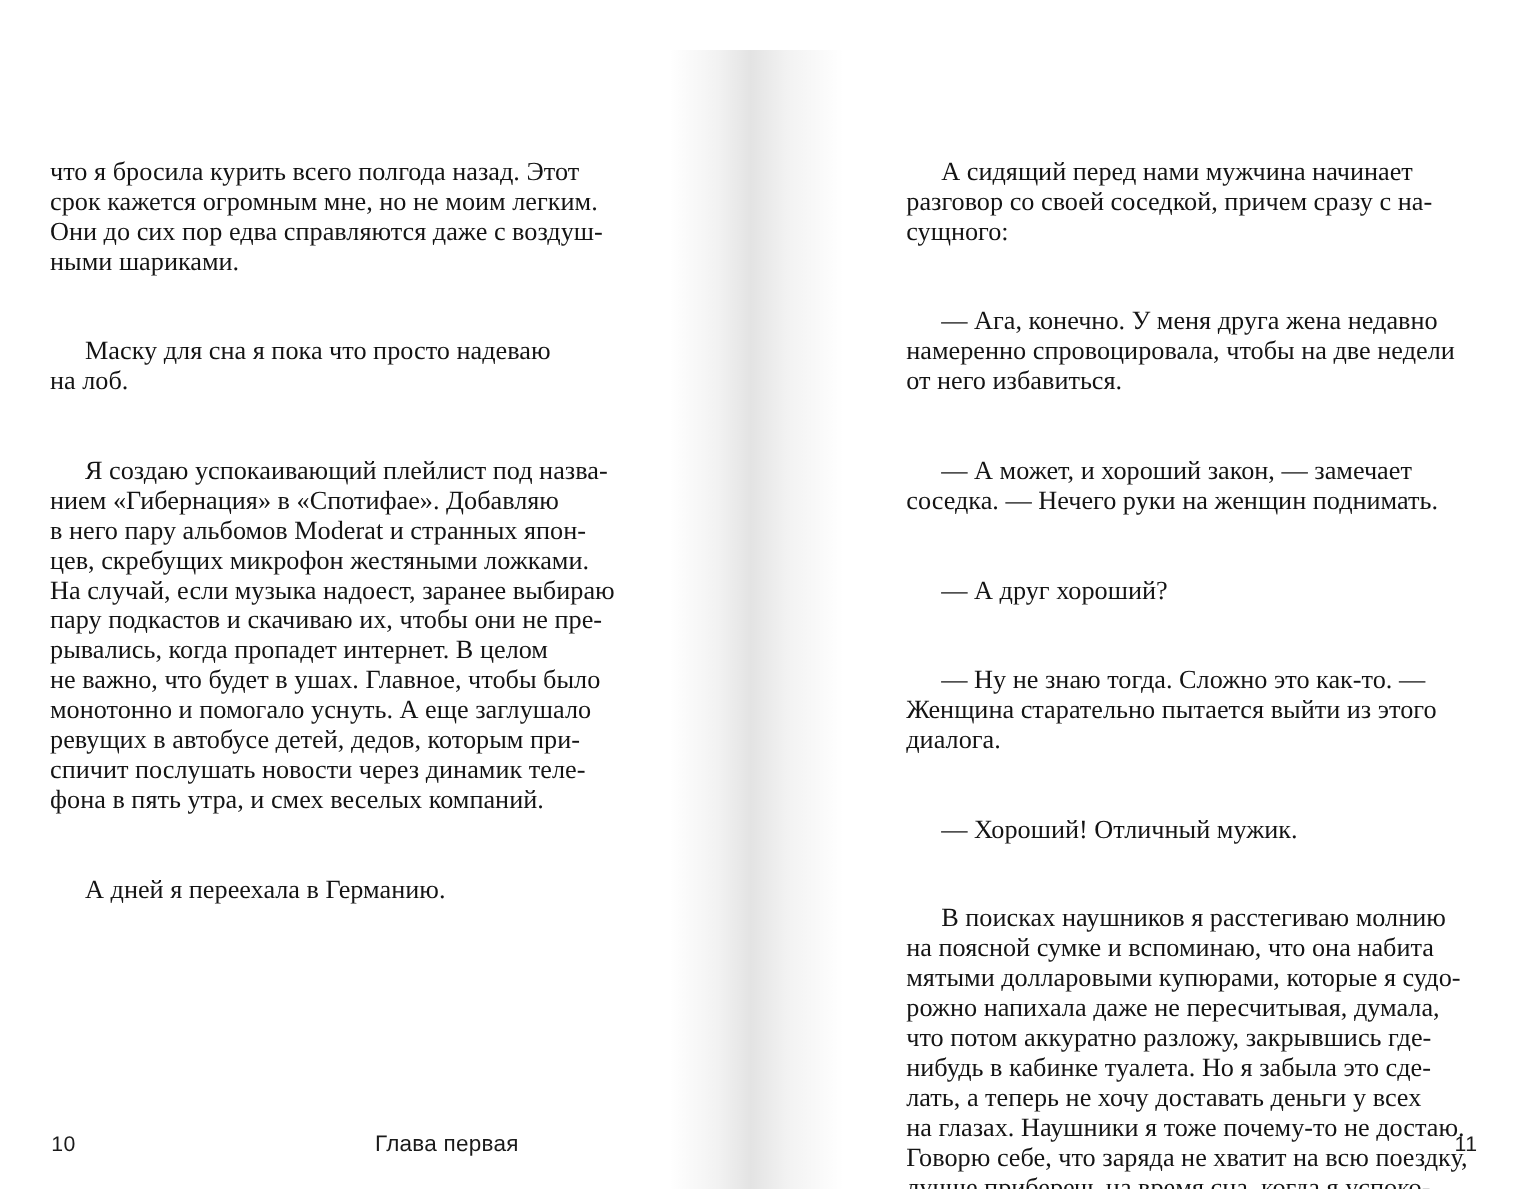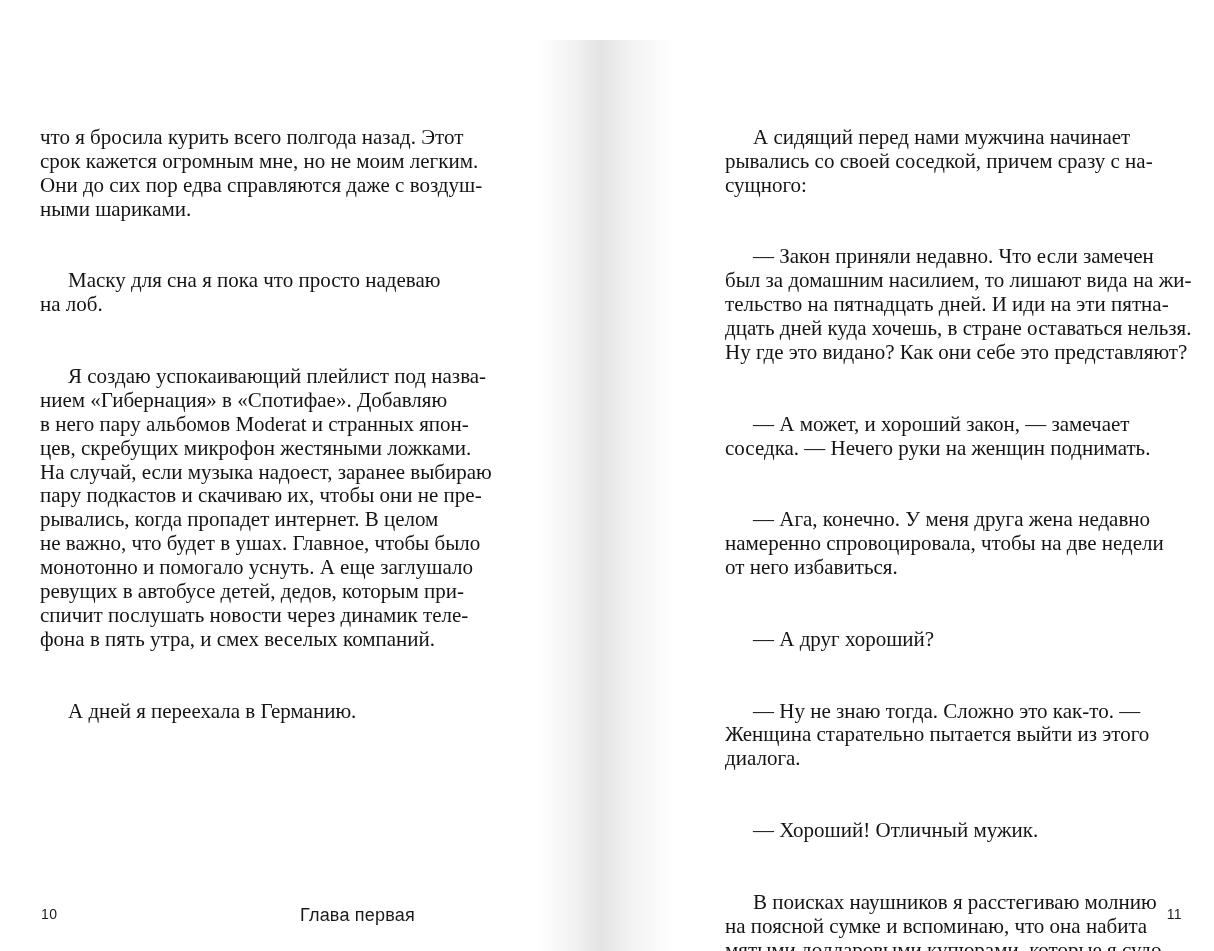--- a/index.html
+++ b/index.html
@@ -40,21 +40,21 @@
     letter-spacing: 0;
   }
   .page-text.left  { left: 40px;  width: 505px; }
   .page-text.right { left: 725px; width: 482px; }
   .page-text p { margin: 0; padding: 0; }
   .page-text p.indent { text-indent: 28px; }
   .folio {
     position: absolute;
     top: 866px;
     font-family: "Liberation Sans", "DejaVu Sans", sans-serif;
-    font-size: 14px;
+    font-size: 17px;
     font-weight: 500;
     letter-spacing: 0.4px;
     color: #1a1a1a;
   }
   .folio.left  { left: 41px; }
   .folio.right { right: 32px; }
   .running-title {
     position: absolute;
     top: 865px;
     left: 300px;
@@ -94,32 +94,27 @@
 спичит послушать новости через динамик теле-
 фона в пять утра, и смех веселых компаний.</p>
     <p class="indent">А дней я переехала в Германию.</p>
     
     
     
   </div>
 
   <div class="page-text right">
     <p class="indent">А сидящий перед нами мужчина начинает
-рывались со своей соседкой, причем сразу с на-
+разговор со своей соседкой, причем сразу с на-
 сущного:</p>
-    <p class="indent">— Закон приняли недавно. Что если замечен
-был за домашним насилием, то лишают вида на жи-
-тельство на пятнадцать дней. И иди на эти пятна-
-дцать дней куда хочешь, в стране оставаться нельзя.
-Ну где это видано? Как они себе это представляют?</p>
-    <p class="indent">— А может, и хороший закон, — замечает
-соседка. — Нечего руки на женщин поднимать.</p>
     <p class="indent">— Ага, конечно. У меня друга жена недавно
 намеренно спровоцировала, чтобы на две недели
 от него избавиться.</p>
+    <p class="indent">— А может, и хороший закон, — замечает
+соседка. — Нечего руки на женщин поднимать.</p>
     <p class="indent">— А друг хороший?</p>
     <p class="indent">— Ну не знаю тогда. Сложно это как-то. —
 Женщина старательно пытается выйти из этого
 диалога.</p>
     <p class="indent">— Хороший! Отличный мужик.</p>
     <p class="indent">В поисках наушников я расстегиваю молнию
 на поясной сумке и вспоминаю, что она набита
 мятыми долларовыми купюрами, которые я судо-
 рожно напихала даже не пересчитывая, думала,
 что потом аккуратно разложу, закрывшись где-

